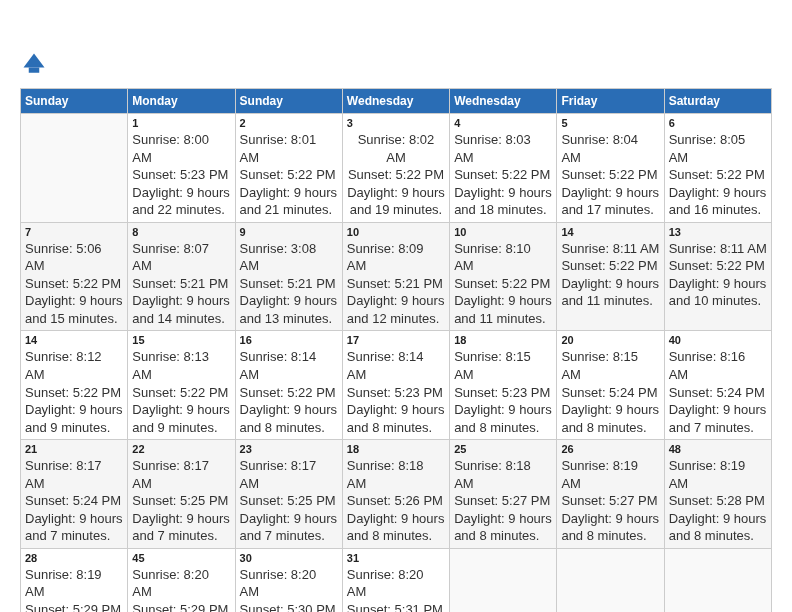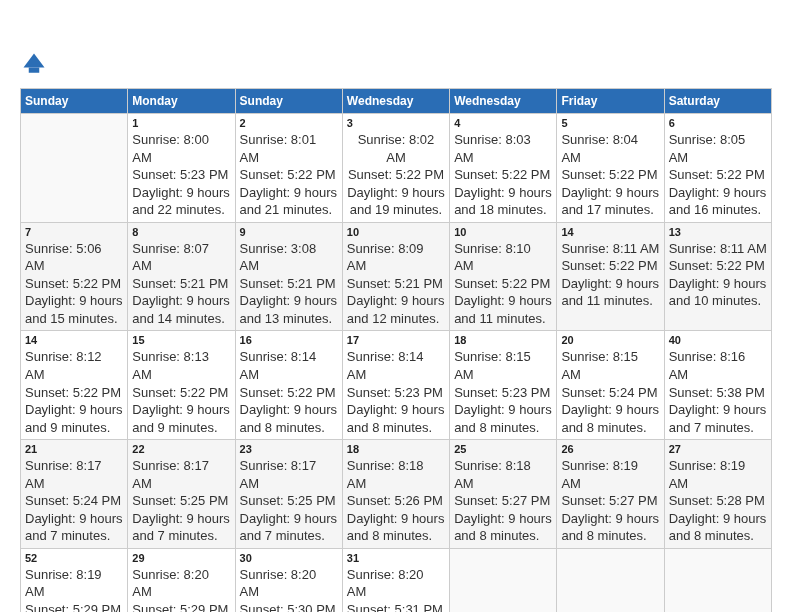--- a/index.html
+++ b/index.html
@@ -270,21 +270,21 @@
           <td>
             <div class="day-number">20</div>
             <div class="day-info" style="white-space: pre-line;">Sunrise: 8:15 AM
 Sunset: 5:24 PM
 Daylight: 9 hours
 and 8 minutes.</div>
           </td>
           <td>
             <div class="day-number">40</div>
             <div class="day-info" style="white-space: pre-line;">Sunrise: 8:16 AM
-Sunset: 5:38 PM
+Sunset: 5:24 PM
 Daylight: 9 hours
 and 7 minutes.</div>
           </td>
         </tr>
         <tr>
           <td>
             <div class="day-number">21</div>
             <div class="day-info" style="white-space: pre-line;">Sunrise: 8:17 AM
 Sunset: 5:24 PM
 Daylight: 9 hours
@@ -319,37 +319,37 @@
 and 8 minutes.</div>
           </td>
           <td>
             <div class="day-number">26</div>
             <div class="day-info" style="white-space: pre-line;">Sunrise: 8:19 AM
 Sunset: 5:27 PM
 Daylight: 9 hours
 and 8 minutes.</div>
           </td>
           <td>
-            <div class="day-number">27</div>
+            <div class="day-number">48</div>
             <div class="day-info" style="white-space: pre-line;">Sunrise: 8:19 AM
 Sunset: 5:28 PM
 Daylight: 9 hours
 and 8 minutes.</div>
           </td>
         </tr>
         <tr>
           <td>
-            <div class="day-number">52</div>
+            <div class="day-number">28</div>
             <div class="day-info" style="white-space: pre-line;">Sunrise: 8:19 AM
 Sunset: 5:29 PM
 Daylight: 9 hours
 and 9 minutes.</div>
           </td>
           <td>
-            <div class="day-number">29</div>
+            <div class="day-number">45</div>
             <div class="day-info" style="white-space: pre-line;">Sunrise: 8:20 AM
 Sunset: 5:29 PM
 Daylight: 9 hours
 and 9 minutes.</div>
           </td>
           <td>
             <div class="day-number">30</div>
             <div class="day-info" style="white-space: pre-line;">Sunrise: 8:20 AM
 Sunset: 5:30 PM
 Daylight: 9 hours

